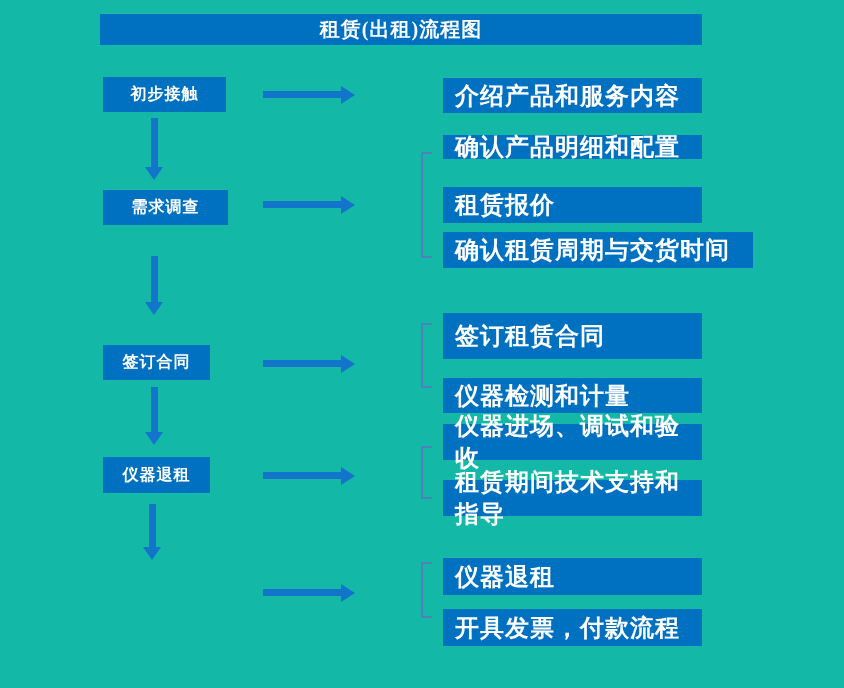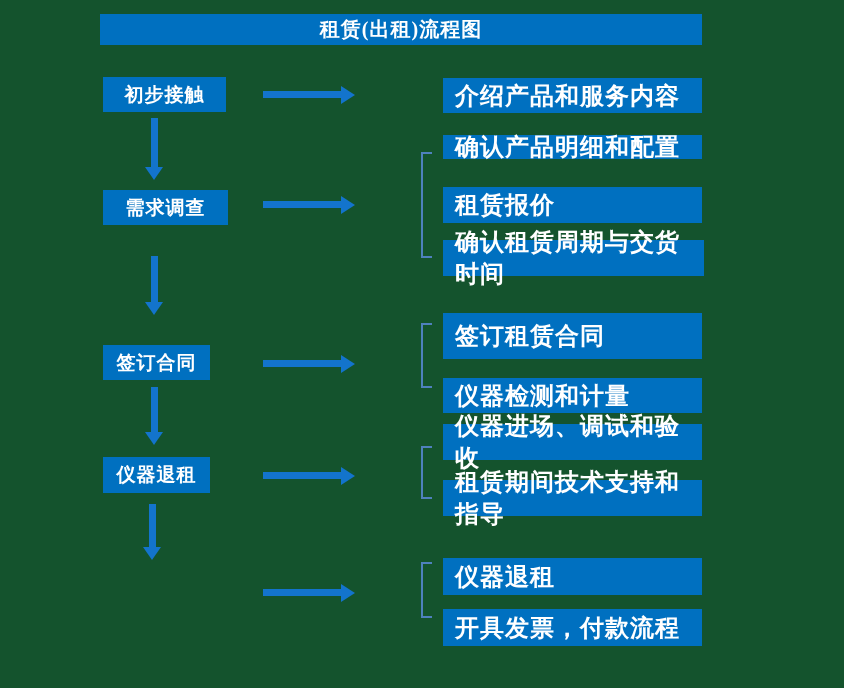--- a/index.html
+++ b/index.html
@@ -1,35 +1,35 @@
 <!DOCTYPE html>
 <html><head>
 <meta charset="utf-8">
 <style>
   html,body { margin:0; padding:0; background:#ffffff; }
   .canvas {
     position:relative;
     width:844px; height:688px;
-    background:#14532d;
+    background:#14b8a6;
     font-family:"Liberation Serif","DejaVu Serif",serif;
     overflow:hidden;
   }
   .titlebar {
     position:absolute; left:100px; top:14px; width:602px; height:31px;
     background:#0070c0; color:#ffffff;
     font-weight:bold; font-size:20px; letter-spacing:1px;
     display:flex; align-items:center; justify-content:center;
   }
   .box {
     position:absolute; background:#0070c0; color:#ffffff;
     font-weight:bold; letter-spacing:1px;
     display:flex; align-items:center;
     box-sizing:border-box;
   }
-  .left-box  { justify-content:center; font-size:19px; }
+  .left-box  { justify-content:center; font-size:16px; }
   .right-box { padding-left:12px; font-size:24px; }
   .harrow {
     position:absolute; width:78px; height:7px; background:#1374cc;
   }
   .harrow::after {
     content:""; position:absolute; left:78px; top:-5.5px;
     width:0; height:0;
     border-left:14px solid #1374cc;
     border-top:9px solid transparent;
     border-bottom:9px solid transparent;
@@ -75,21 +75,21 @@
 
   <div class="bracket" style="top:152px;height:106px"></div>
   <div class="bracket" style="top:323px;height:65px"></div>
   <div class="bracket" style="top:446px;height:53px"></div>
   <div class="bracket" style="top:562px;height:56px"></div>
 
   <div class="box right-box" style="left:443px;top:78px;width:259px;height:35px">介绍产品和服务内容</div>
 
   <div class="box right-box" style="left:443px;top:135px;width:259px;height:24px">确认产品明细和配置</div>
   <div class="box right-box" style="left:443px;top:187px;width:259px;height:36px">租赁报价</div>
-  <div class="box right-box" style="left:443px;top:240px;width:261px;height:36px">确认租赁周期与交货时间</div>
+  <div class="box right-box" style="left:443px;top:232px;width:310px;height:36px">确认租赁周期与交货时间</div>
 
   <div class="box right-box" style="left:443px;top:313px;width:259px;height:46px">签订租赁合同</div>
   <div class="box right-box" style="left:443px;top:378px;width:259px;height:35px">仪器检测和计量</div>
 
   <div class="box right-box" style="left:443px;top:424px;width:259px;height:36px">仪器进场、调试和验收</div>
   <div class="box right-box" style="left:443px;top:480px;width:259px;height:36px">租赁期间技术支持和指导</div>
 
   <div class="box right-box" style="left:443px;top:558px;width:259px;height:37px">仪器退租</div>
   <div class="box right-box" style="left:443px;top:609px;width:259px;height:37px">开具发票，付款流程</div>
 

